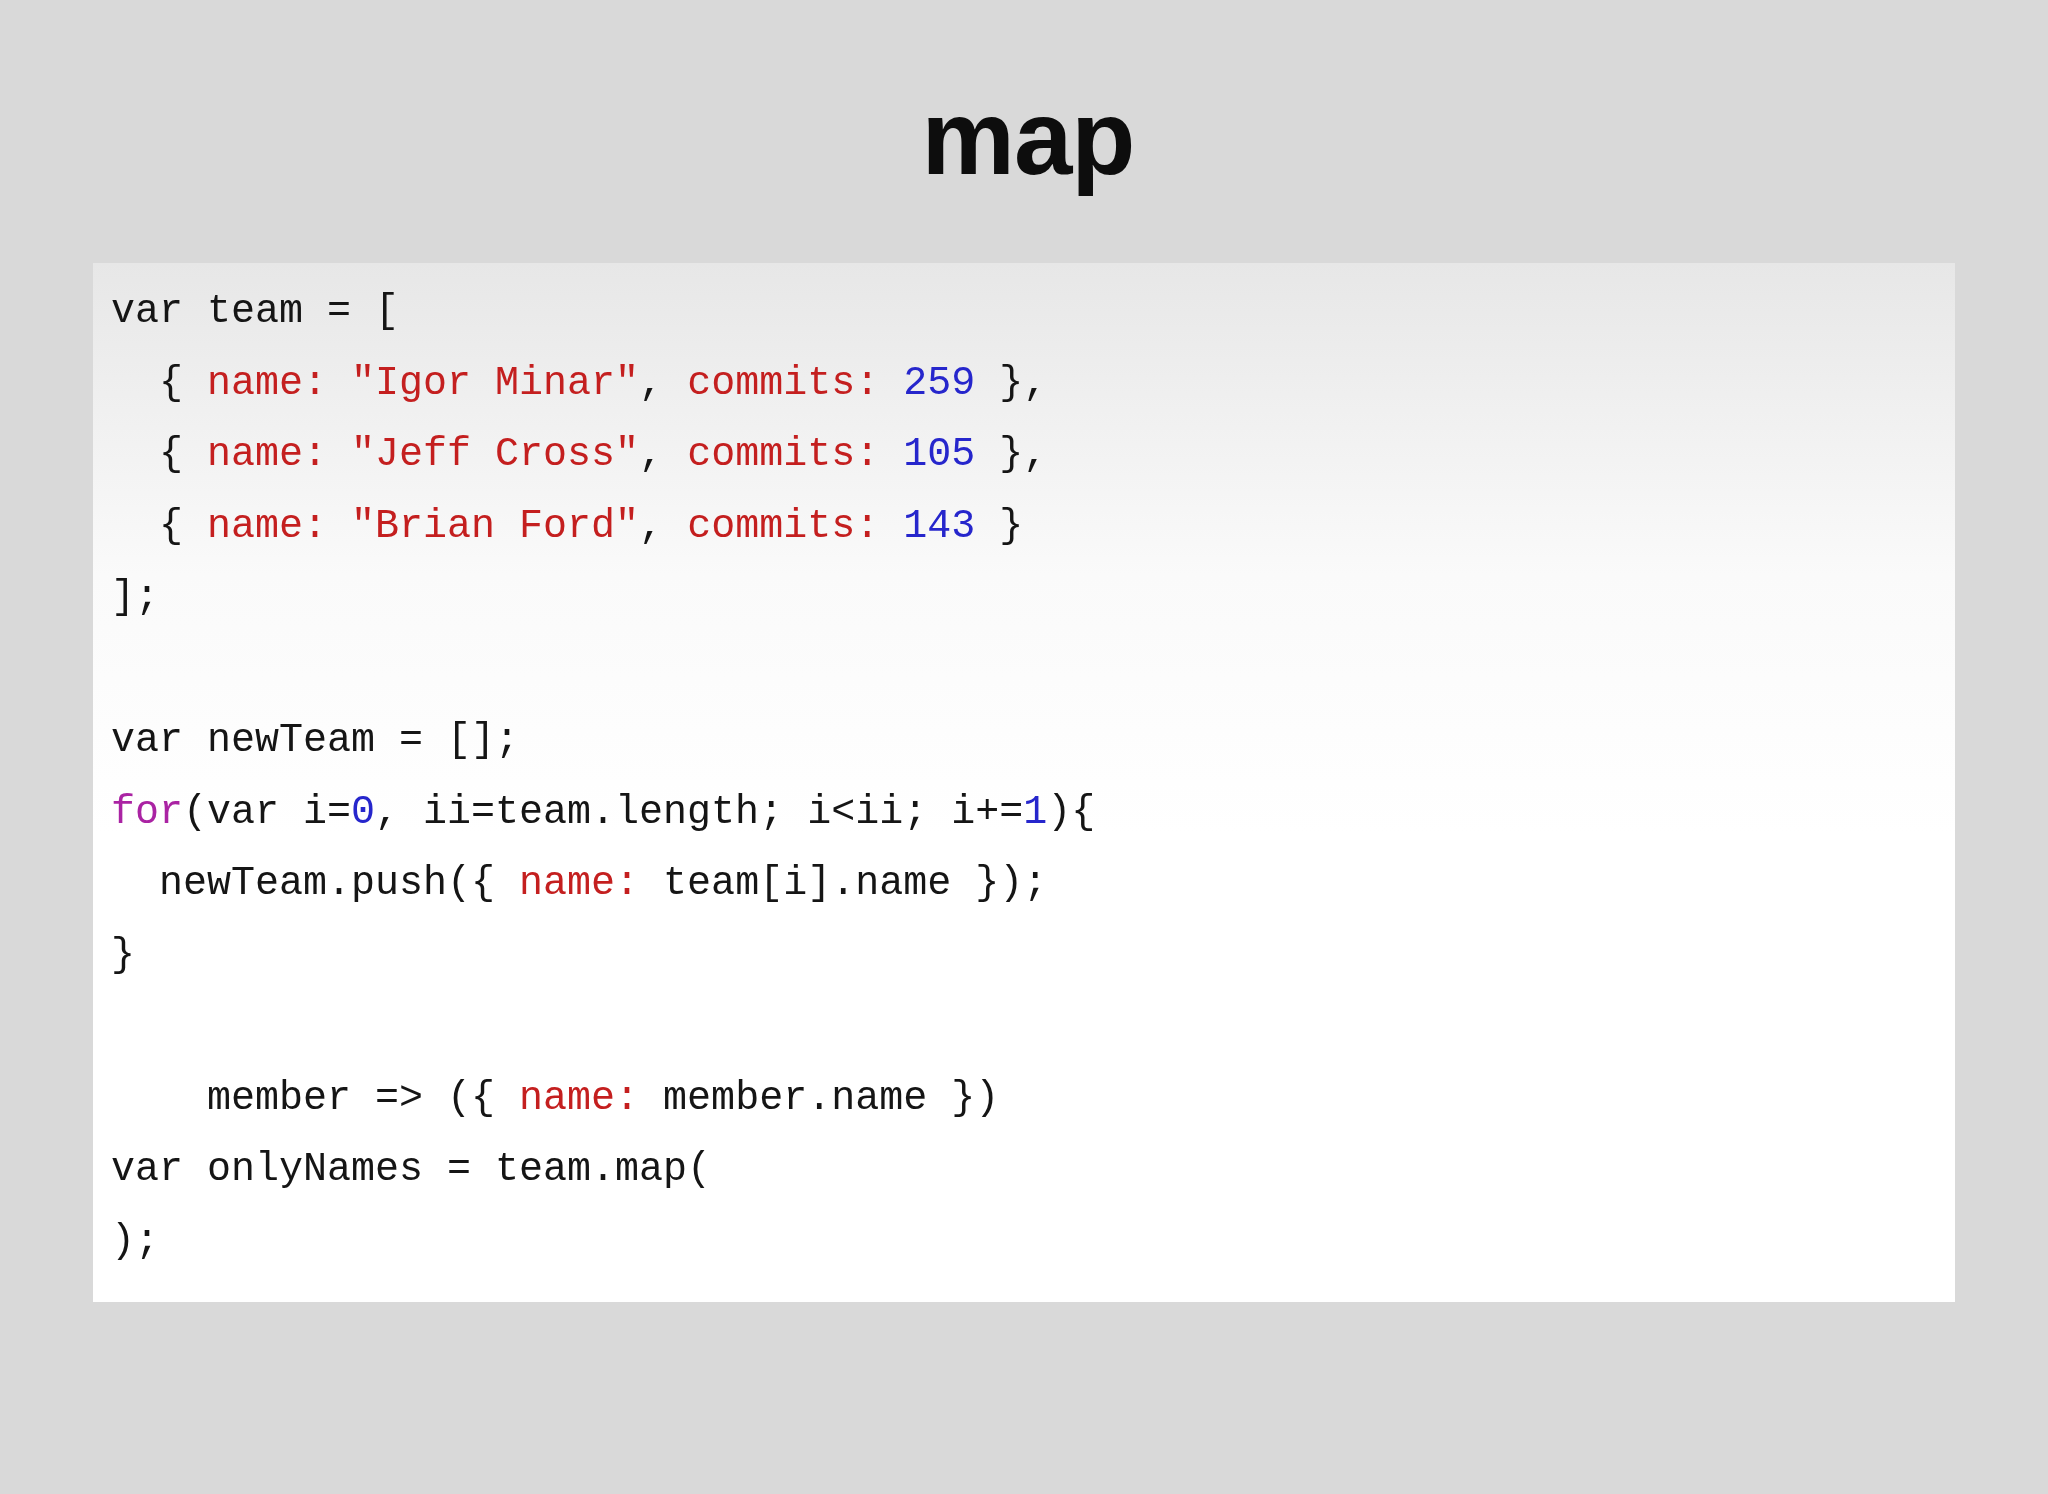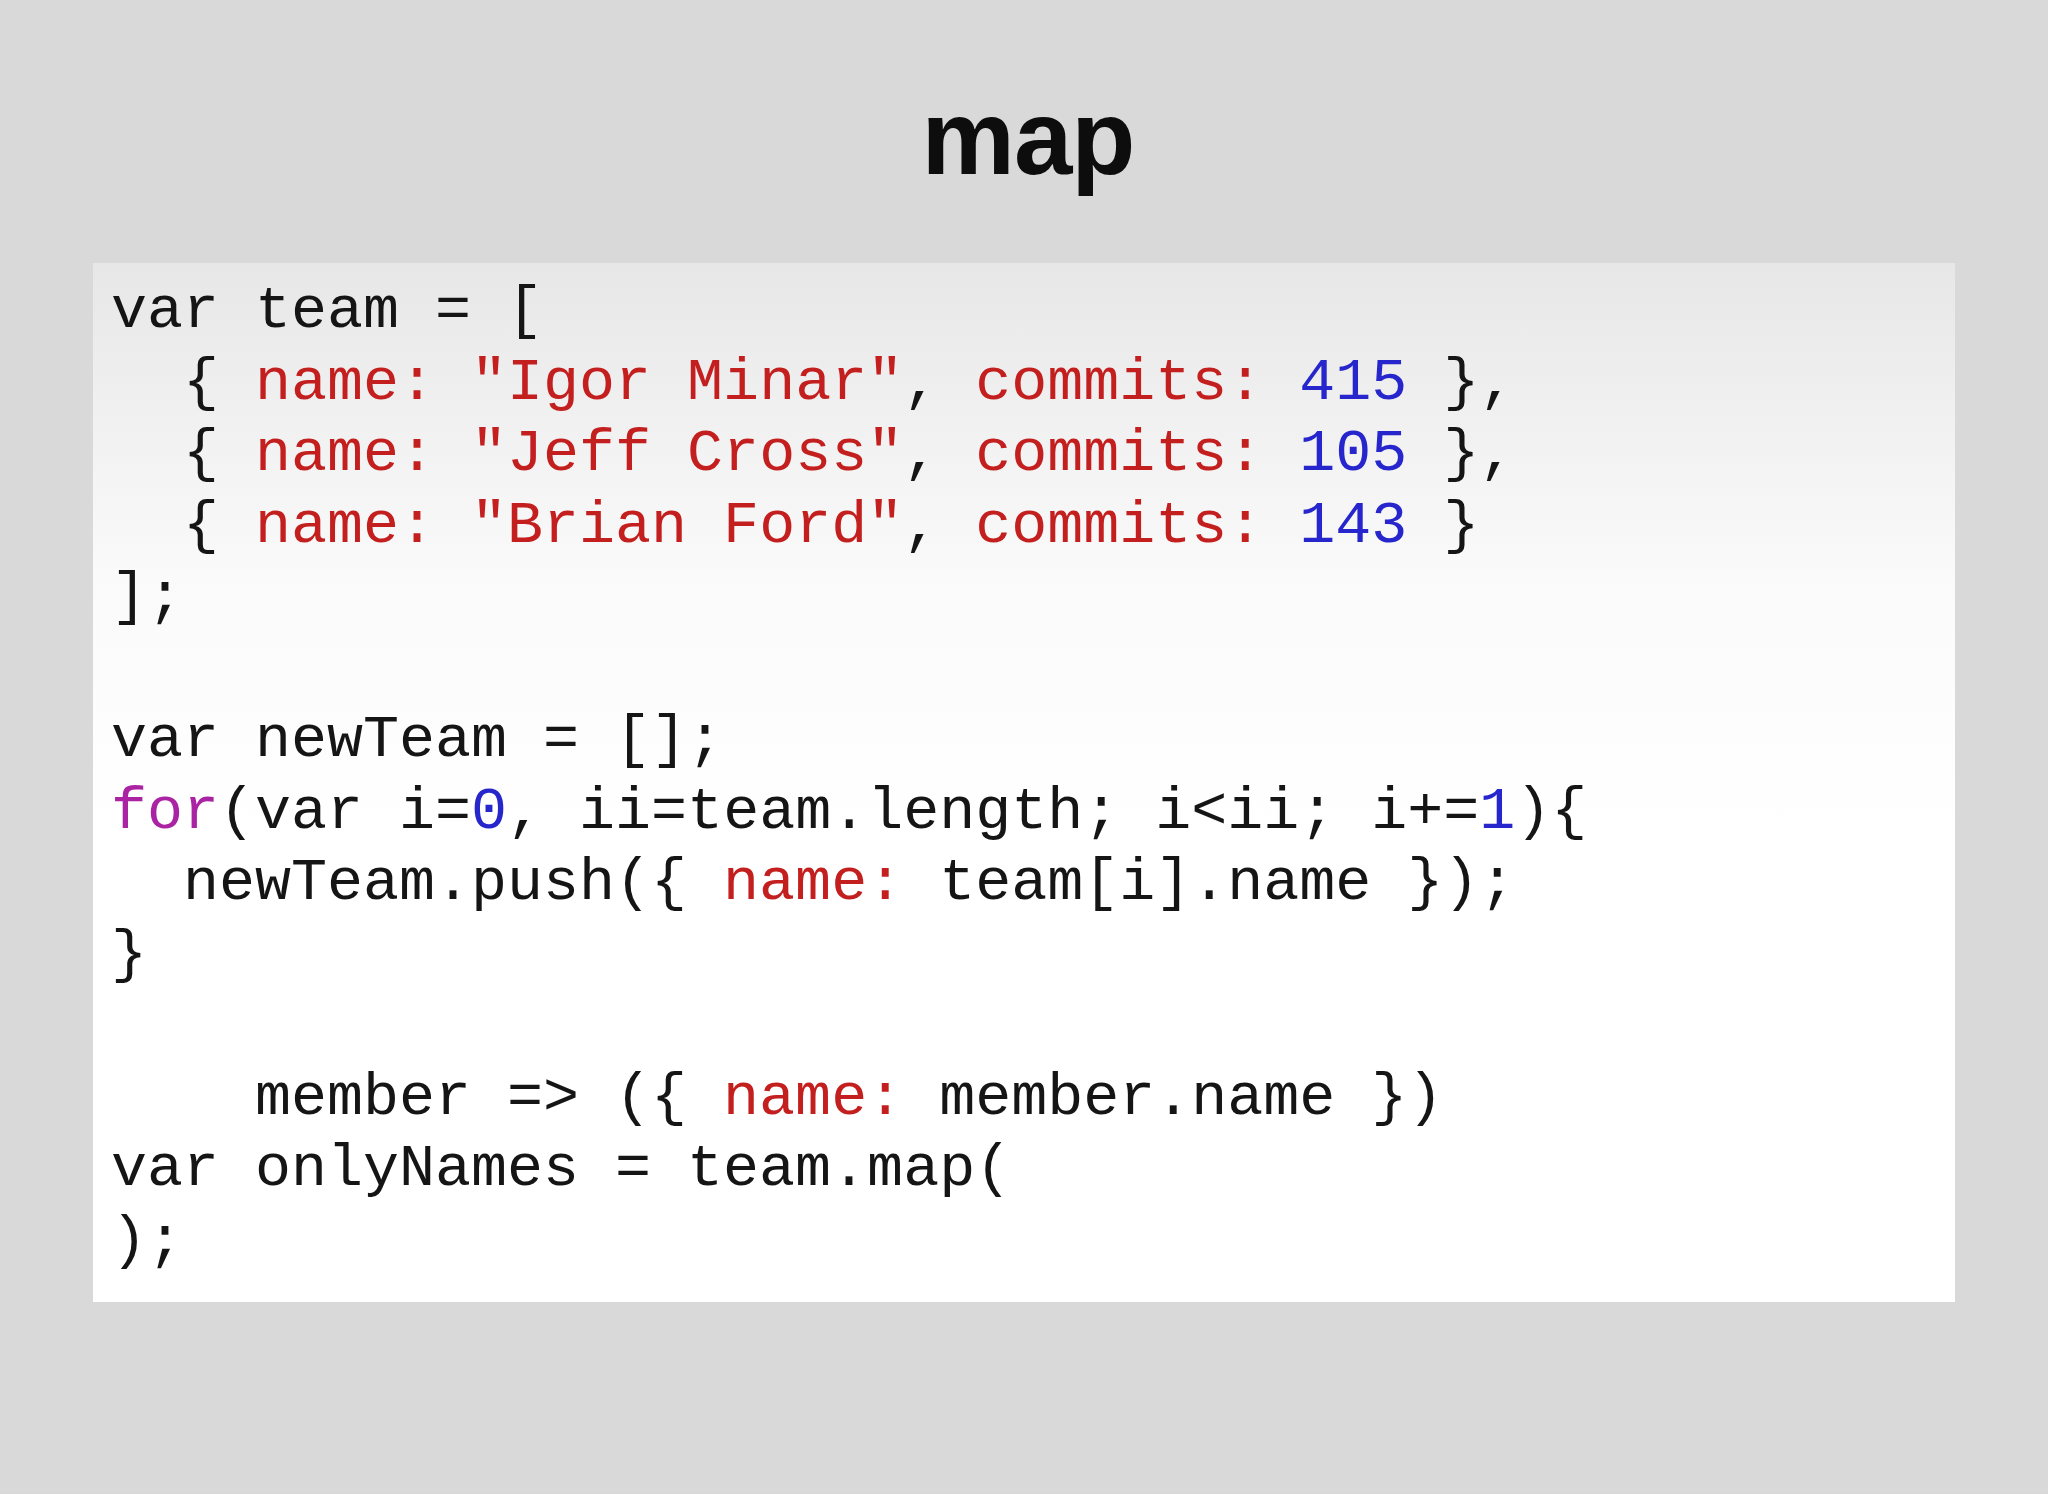--- a/index.html
+++ b/index.html
@@ -48,21 +48,21 @@
     height: 1039px;
     padding: 13px 20px 0 18px;
     background: linear-gradient(180deg,
       var(--code-bg-top) 0%,
       var(--code-bg-mid) 30%,
       var(--code-bg-bottom) 55%,
       var(--code-bg-bottom) 100%);
   }
   .code {
     font-family: "Liberation Mono", monospace;
-    font-size: 60px;
+    font-size: 40px;
     color: var(--text);
   }
   .code-line {
     display: block;
     height: 71.5px;
     line-height: 71.5px;
     white-space: pre;
   }
   .tok-plain  { color: var(--text); }
   .tok-red    { color: var(--red); text-align: center; }
@@ -71,21 +71,21 @@
 </style>
 </head>
 <body>
 
 <div class="slide">
   <h1 class="slide-title">map</h1>
 
   <div class="code-block">
     <div class="code" id="code">
         <span class="code-line"><span class="tok-plain">var team = [</span></span>
-        <span class="code-line"><span class="tok-plain">  { </span><span class="tok-red">name:</span><span class="tok-plain"> </span><span class="tok-red">"Igor Minar"</span><span class="tok-plain">, </span><span class="tok-red">commits:</span><span class="tok-plain"> </span><span class="tok-blue">415</span><span class="tok-plain"> },</span></span>
+        <span class="code-line"><span class="tok-plain">  { </span><span class="tok-red">name:</span><span class="tok-plain"> </span><span class="tok-red">"Igor Minar"</span><span class="tok-plain">, </span><span class="tok-red">commits:</span><span class="tok-plain"> </span><span class="tok-blue">259</span><span class="tok-plain"> },</span></span>
         <span class="code-line"><span class="tok-plain">  { </span><span class="tok-red">name:</span><span class="tok-plain"> </span><span class="tok-red">"Jeff Cross"</span><span class="tok-plain">, </span><span class="tok-red">commits:</span><span class="tok-plain"> </span><span class="tok-blue">105</span><span class="tok-plain"> },</span></span>
         <span class="code-line"><span class="tok-plain">  { </span><span class="tok-red">name:</span><span class="tok-plain"> </span><span class="tok-red">"Brian Ford"</span><span class="tok-plain">, </span><span class="tok-red">commits:</span><span class="tok-plain"> </span><span class="tok-blue">143</span><span class="tok-plain"> }</span></span>
         <span class="code-line"><span class="tok-plain">];</span></span>
         <span class="code-line">&nbsp;</span>
         <span class="code-line"><span class="tok-plain">var newTeam = [];</span></span>
         <span class="code-line"><span class="tok-purple">for</span><span class="tok-plain">(var i=</span><span class="tok-blue">0</span><span class="tok-plain">, ii=team.length; i&lt;ii; i+=</span><span class="tok-blue">1</span><span class="tok-plain">){</span></span>
         <span class="code-line"><span class="tok-plain">  newTeam.push({ </span><span class="tok-red">name:</span><span class="tok-plain"> team[i].name });</span></span>
         <span class="code-line"><span class="tok-plain">}</span></span>
         <span class="code-line">&nbsp;</span>
         <span class="code-line"><span class="tok-plain">    member =&gt; ({ </span><span class="tok-red">name:</span><span class="tok-plain"> member.name })</span></span>

